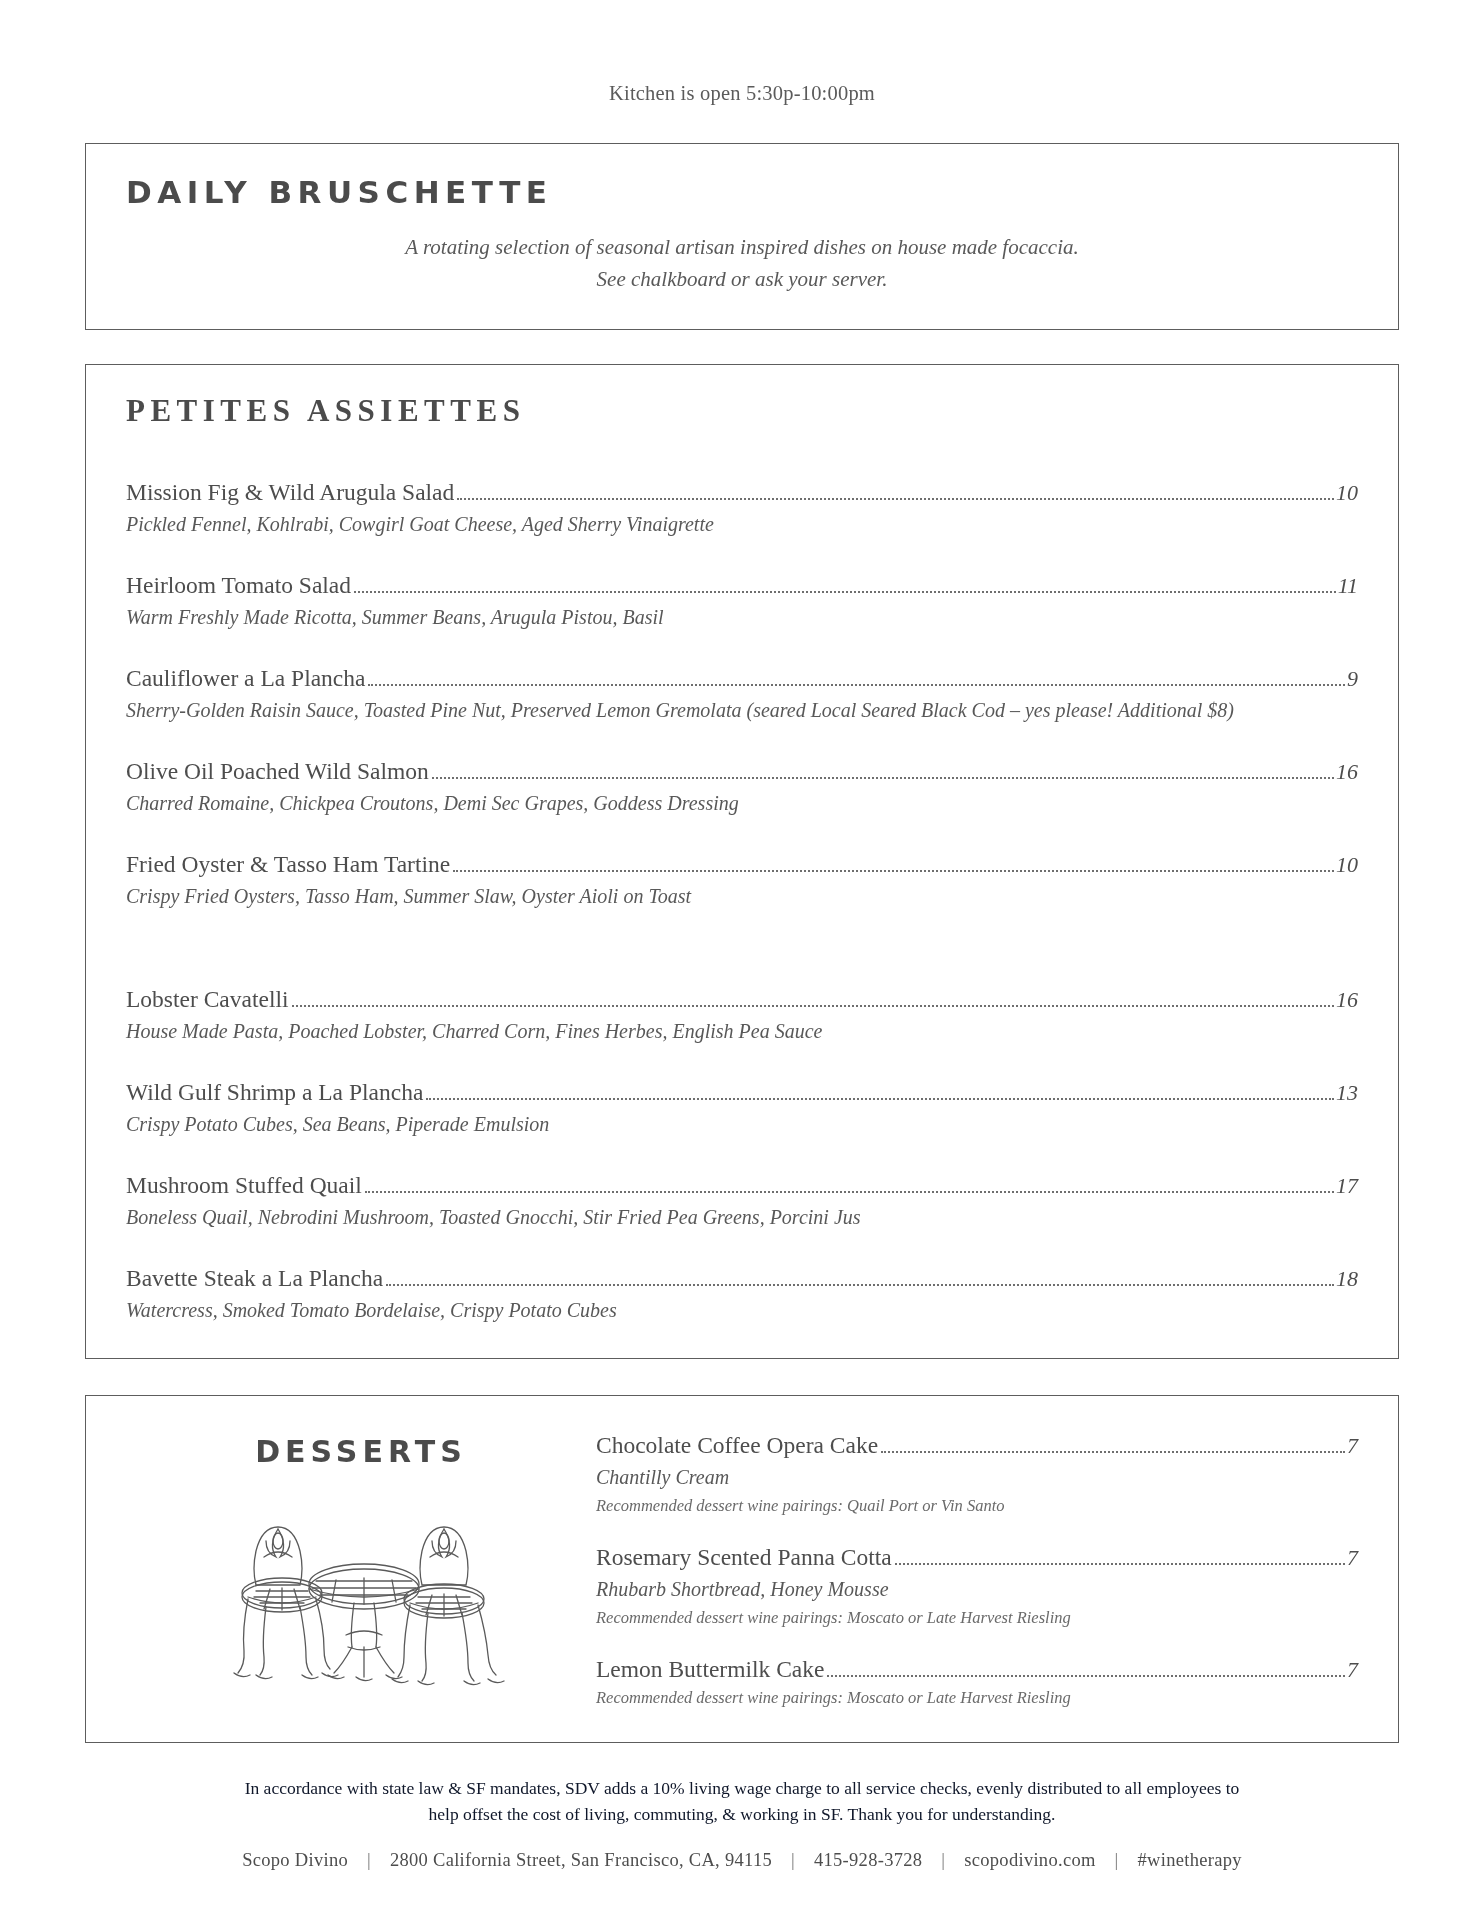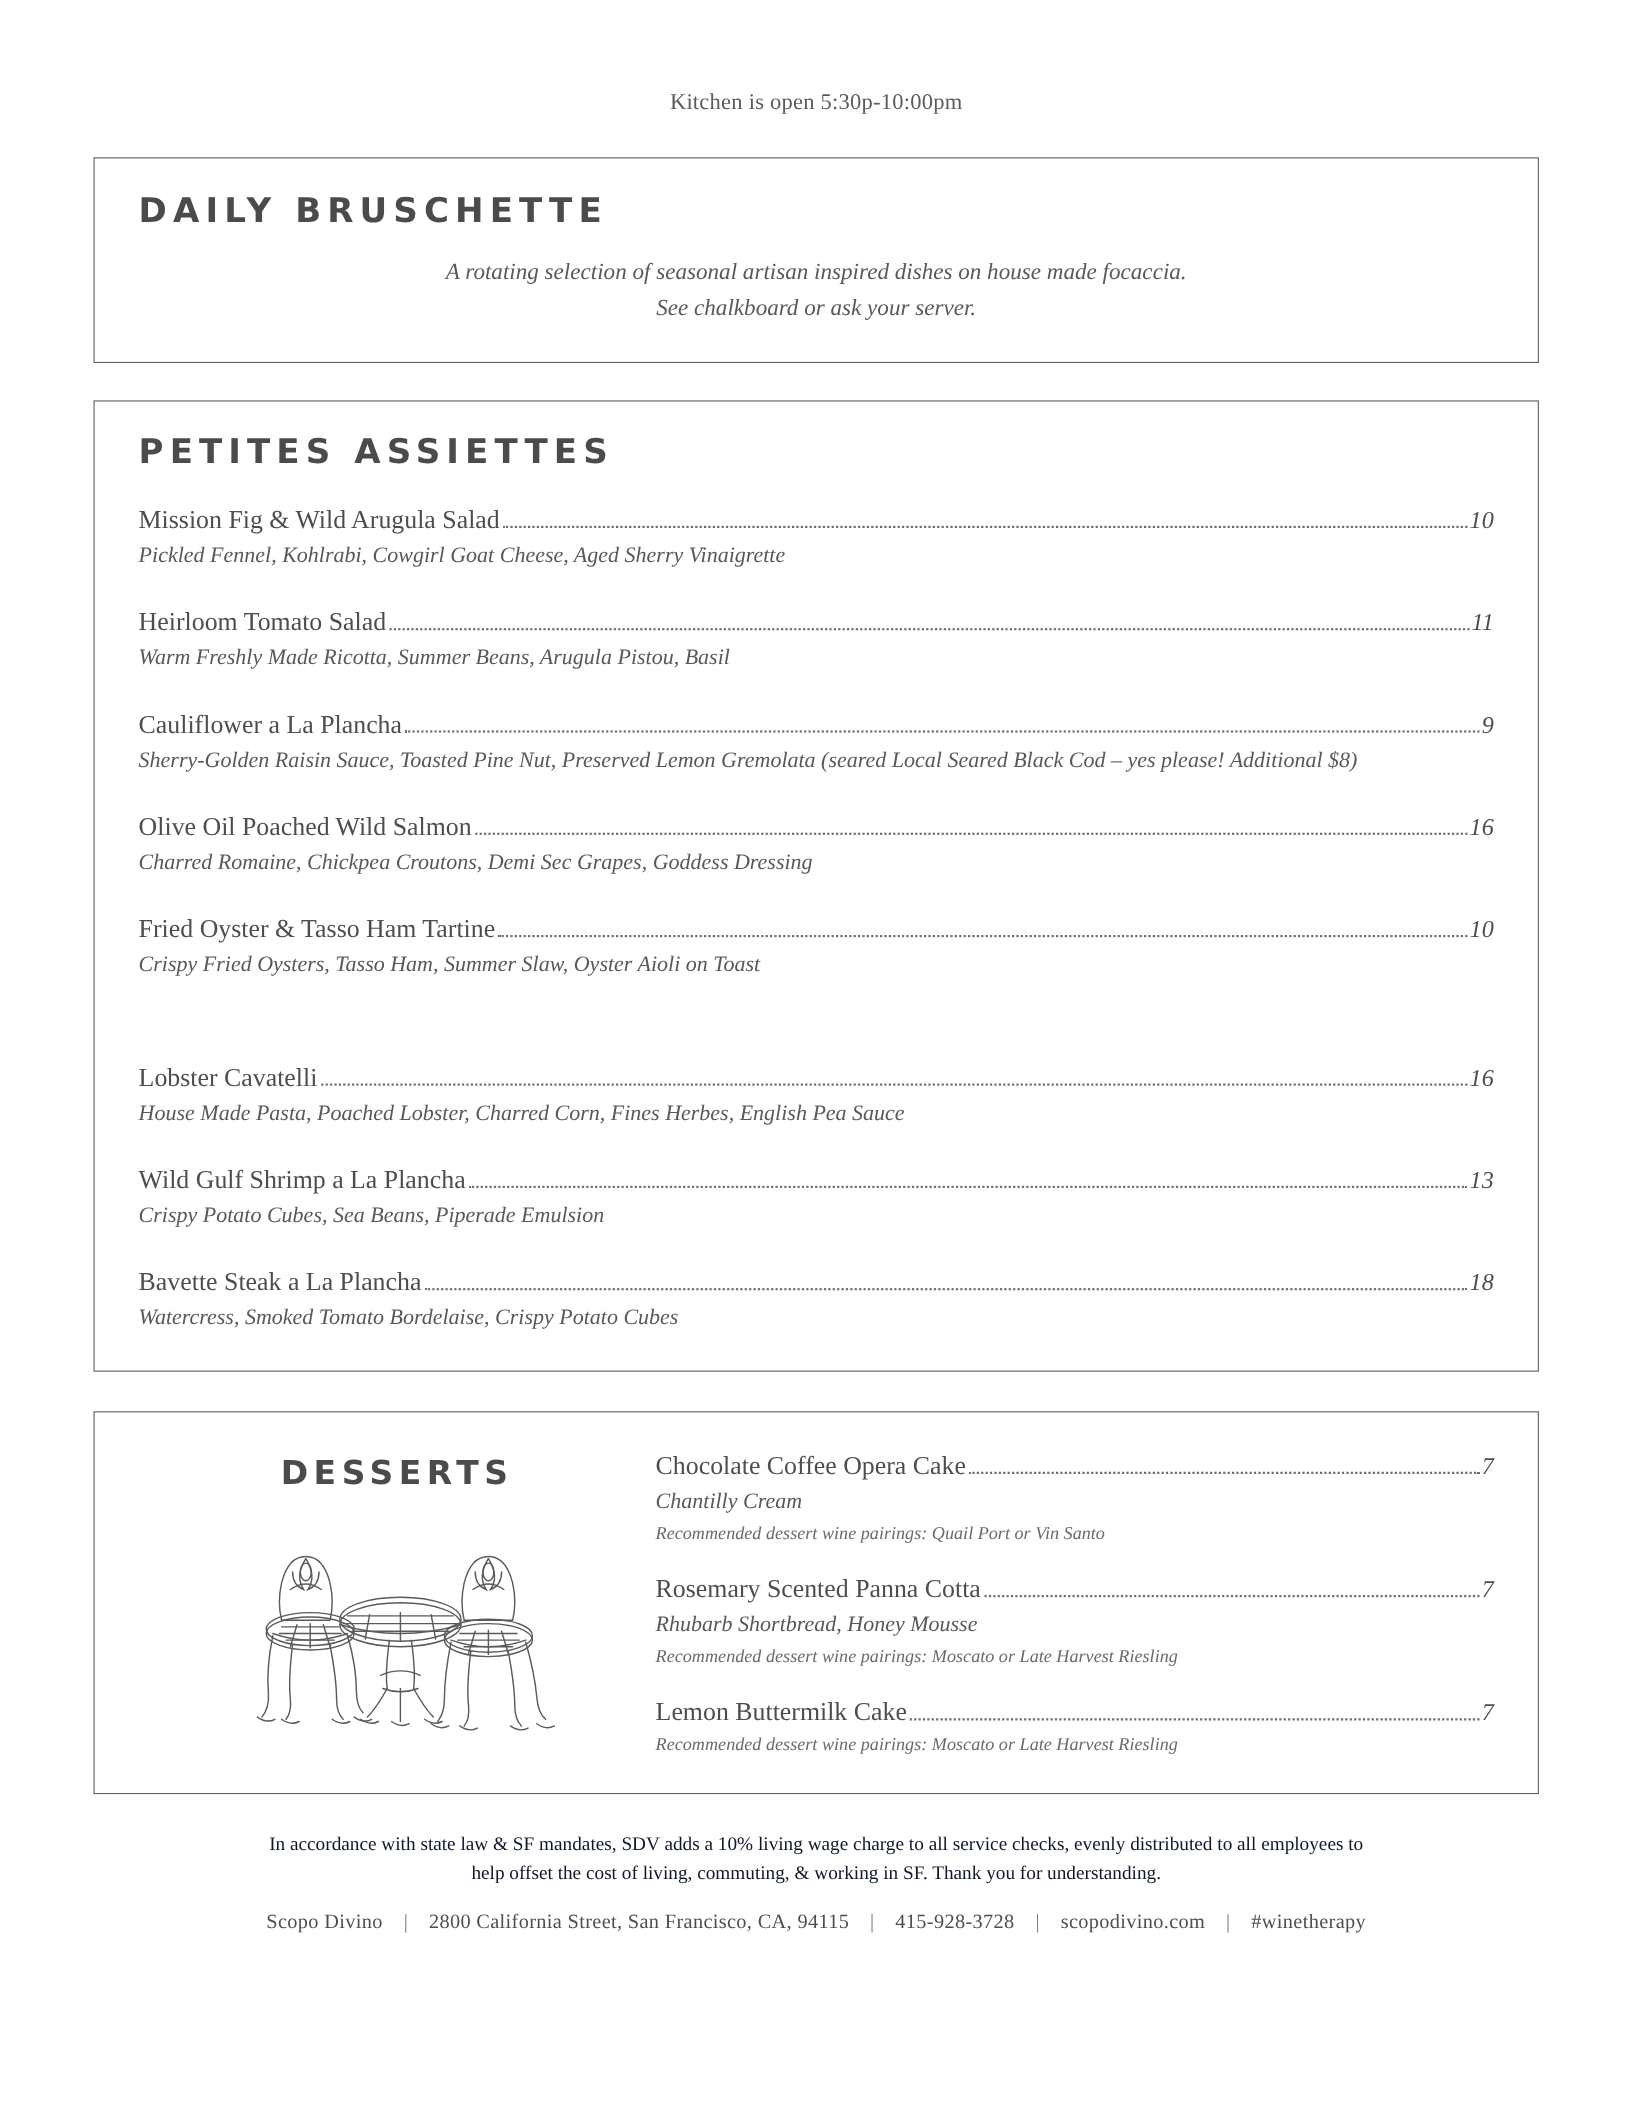--- a/index.html
+++ b/index.html
@@ -64,21 +64,22 @@
     color: #595959;
   }
 
   
   #petites-box {
     margin-top: 34px;
     padding: 28px 40px 30px 40px;
   }
   #petites-box .section-title {
     font-size: 31px;
-    margin-bottom: 31px;
+    margin-bottom: 50px;
+    font-family: Liberation Serif, serif;
   }
   .two-col {
     display: flex;
     gap: 72px;
     flex-direction: column;
   }
   .col {
     flex: 1 1 0;
     min-width: 0;
   }
@@ -252,20 +253,28 @@
 
         <div class="item">
           <div class="item-line">
             <span class="item-name">Wild Gulf Shrimp a La Plancha</span>
             <span class="dots"></span>
             <span class="price">13</span>
           </div>
           <div class="item-desc">Crispy Potato Cubes, Sea Beans, Piperade Emulsion</div>
         </div>
 
+        <div class="item">
+          <div class="item-line">
+            <span class="item-name">Mushroom Stuffed Quail</span>
+            <span class="dots"></span>
+            <span class="price">17</span>
+          </div>
+          <div class="item-desc">Boneless Quail, Nebrodini Mushroom, Toasted Gnocchi, Stir Fried Pea Greens, Porcini Jus</div>
+        </div>
 
         <div class="item">
           <div class="item-line">
             <span class="item-name">Bavette Steak a La Plancha</span>
             <span class="dots"></span>
             <span class="price">18</span>
           </div>
           <div class="item-desc">Watercress, Smoked Tomato Bordelaise, Crispy Potato Cubes</div>
         </div>
 

